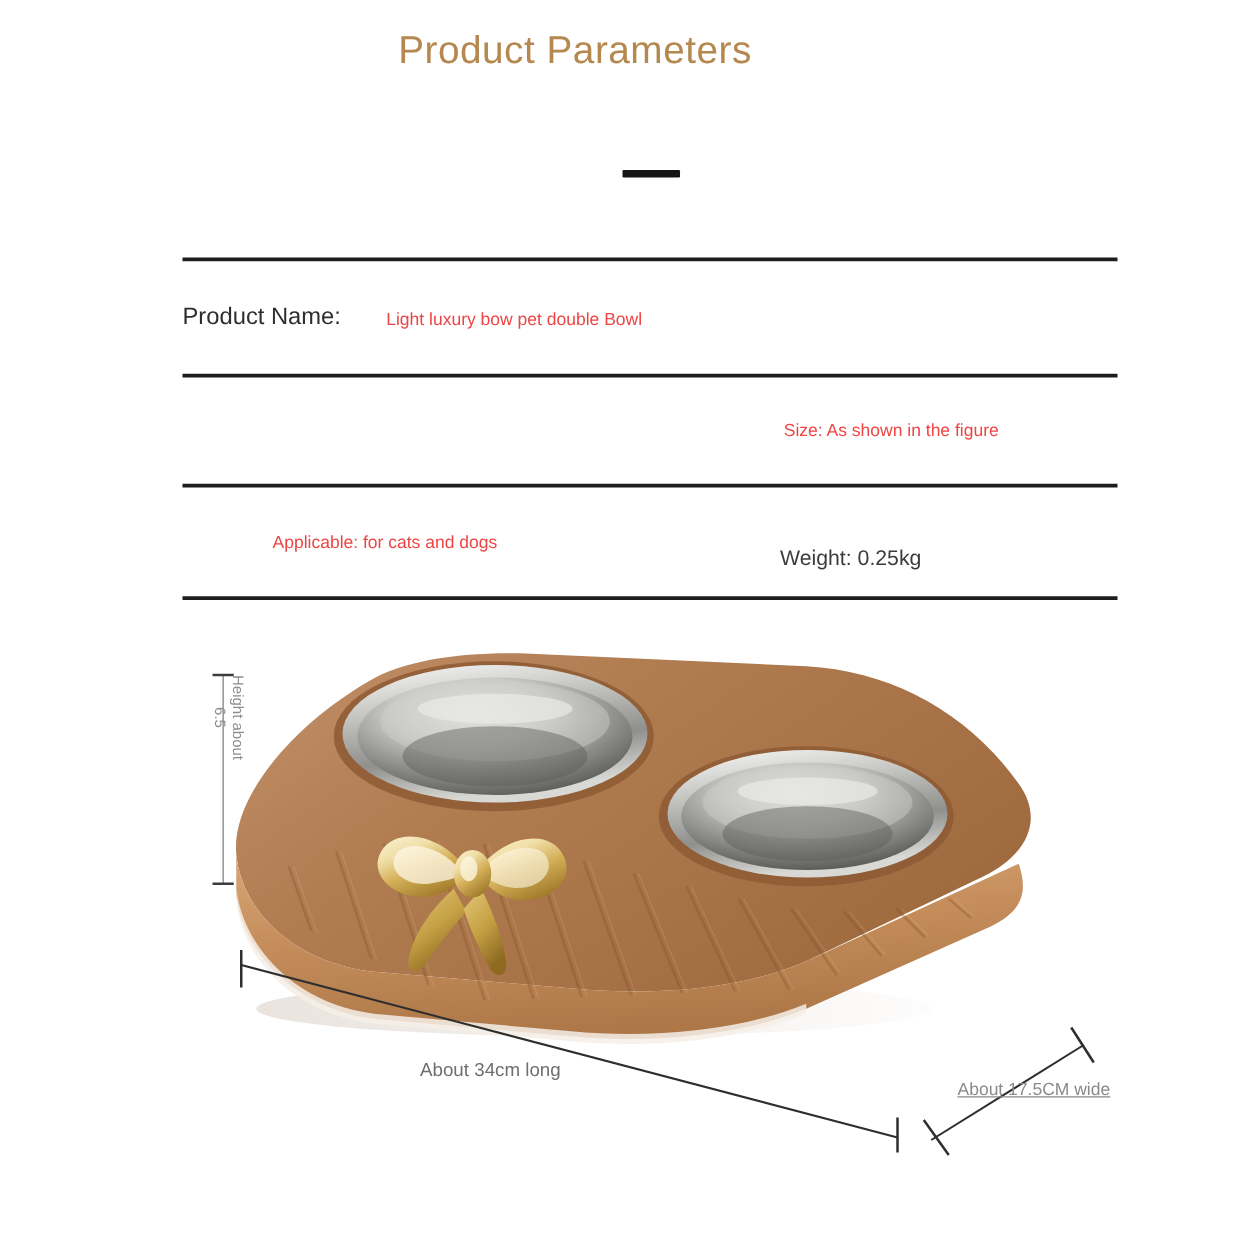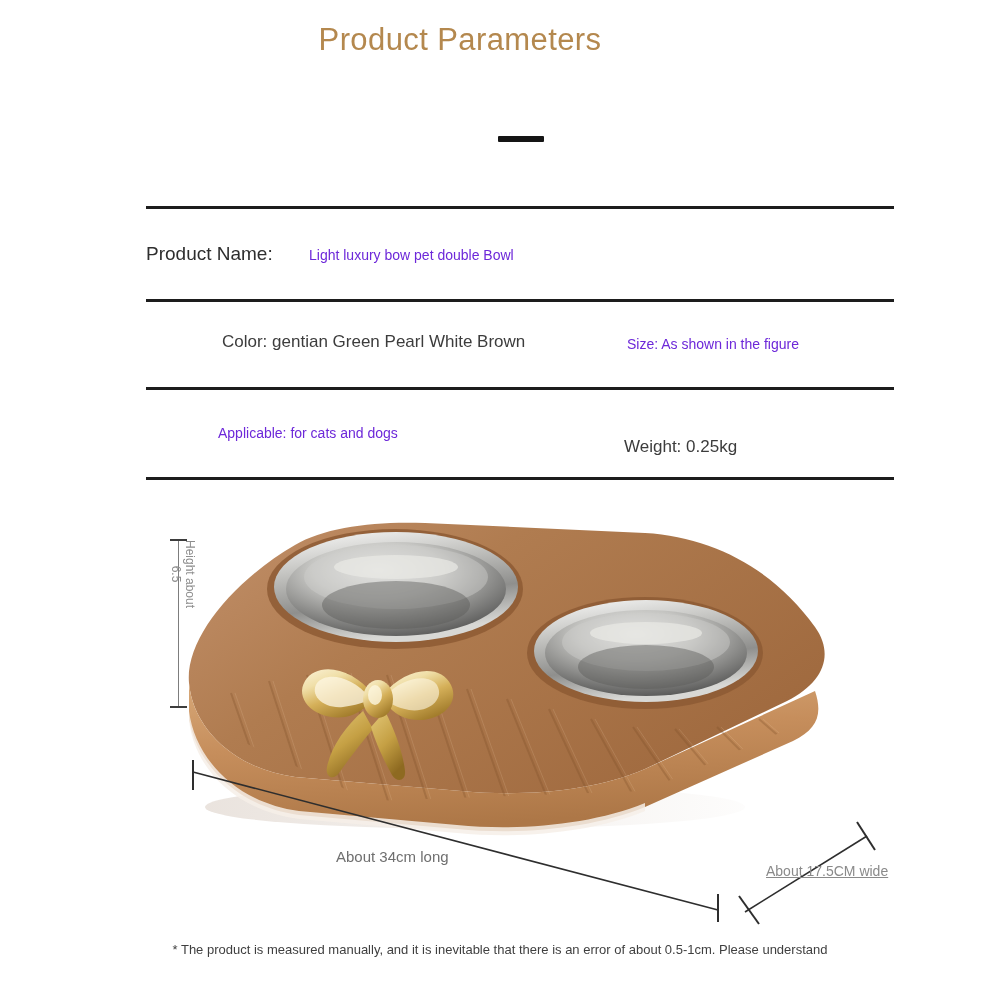--- a/index.html
+++ b/index.html
@@ -75,21 +75,21 @@
   .spec-row.row1 { top: 96px;  height: 85px; }
   .spec-row.row2 { top: 184px; height: 87px; }
 
   .cell {
     position: absolute;
     white-space: nowrap;
     color: #3a3a3a;
   }
   .cell.big   { font-size: 19px; color: #2e2e2e; }
   .cell.mid   { font-size: 17px; color: #3c3c3c; }
-  .cell.small { font-size: 14px; color: #6d28d9; }
+  .cell.small { font-size: 14px; color: #ef4444; }
 
   
   .r0-label { left: 0px;   top: 34px; }
   .r0-value { left: 163px; top: 38px; }
   .r0-right { left: 477px; top: 36px; }
 
   
   .r1-left  { left: 76px;  top: 30px; }
   .r1-right { left: 481px; top: 34px; }
 
@@ -199,21 +199,20 @@
     <div class="rule r1"></div>
     <div class="rule r2"></div>
     <div class="rule r3"></div>
 
     <div class="spec-row row0">
       <div class="cell big r0-label">Product Name:</div>
       <div class="cell small r0-value">Light luxury bow pet double Bowl</div>
     </div>
 
     <div class="spec-row row1">
-      <div class="cell mid r1-left">Color: gentian Green Pearl White Brown</div>
       <div class="cell small r1-right">Size: As shown in the figure</div>
     </div>
 
     <div class="spec-row row2">
       <div class="cell small r2-left">Applicable: for cats and dogs</div>
       <div class="cell mid r2-right">Weight: 0.25kg</div>
     </div>
   </div>
 
   <div class="dim-v"></div>
@@ -375,15 +374,14 @@
   </svg>
   <div class="dim-34-label">About 34cm long</div>
 
   <svg class="dim-17" viewBox="0 0 150 110" width="150" height="110">
     <line x1="4" y1="76" x2="24" y2="104" stroke="#2e2e2e" stroke-width="2"></line>
     <line x1="10" y1="92" x2="132" y2="16" stroke="#2e2e2e" stroke-width="1.6"></line>
     <line x1="122" y1="2" x2="140" y2="30" stroke="#2e2e2e" stroke-width="2"></line>
   </svg>
   <div class="dim-17-label">About 17.5CM wide</div>
 
-  <div class="footnote">* The product is measured manually, and it is inevitable that there is an error of about 0.5-1cm. Please understand</div>
 
 </div>
 
 </body></html>

